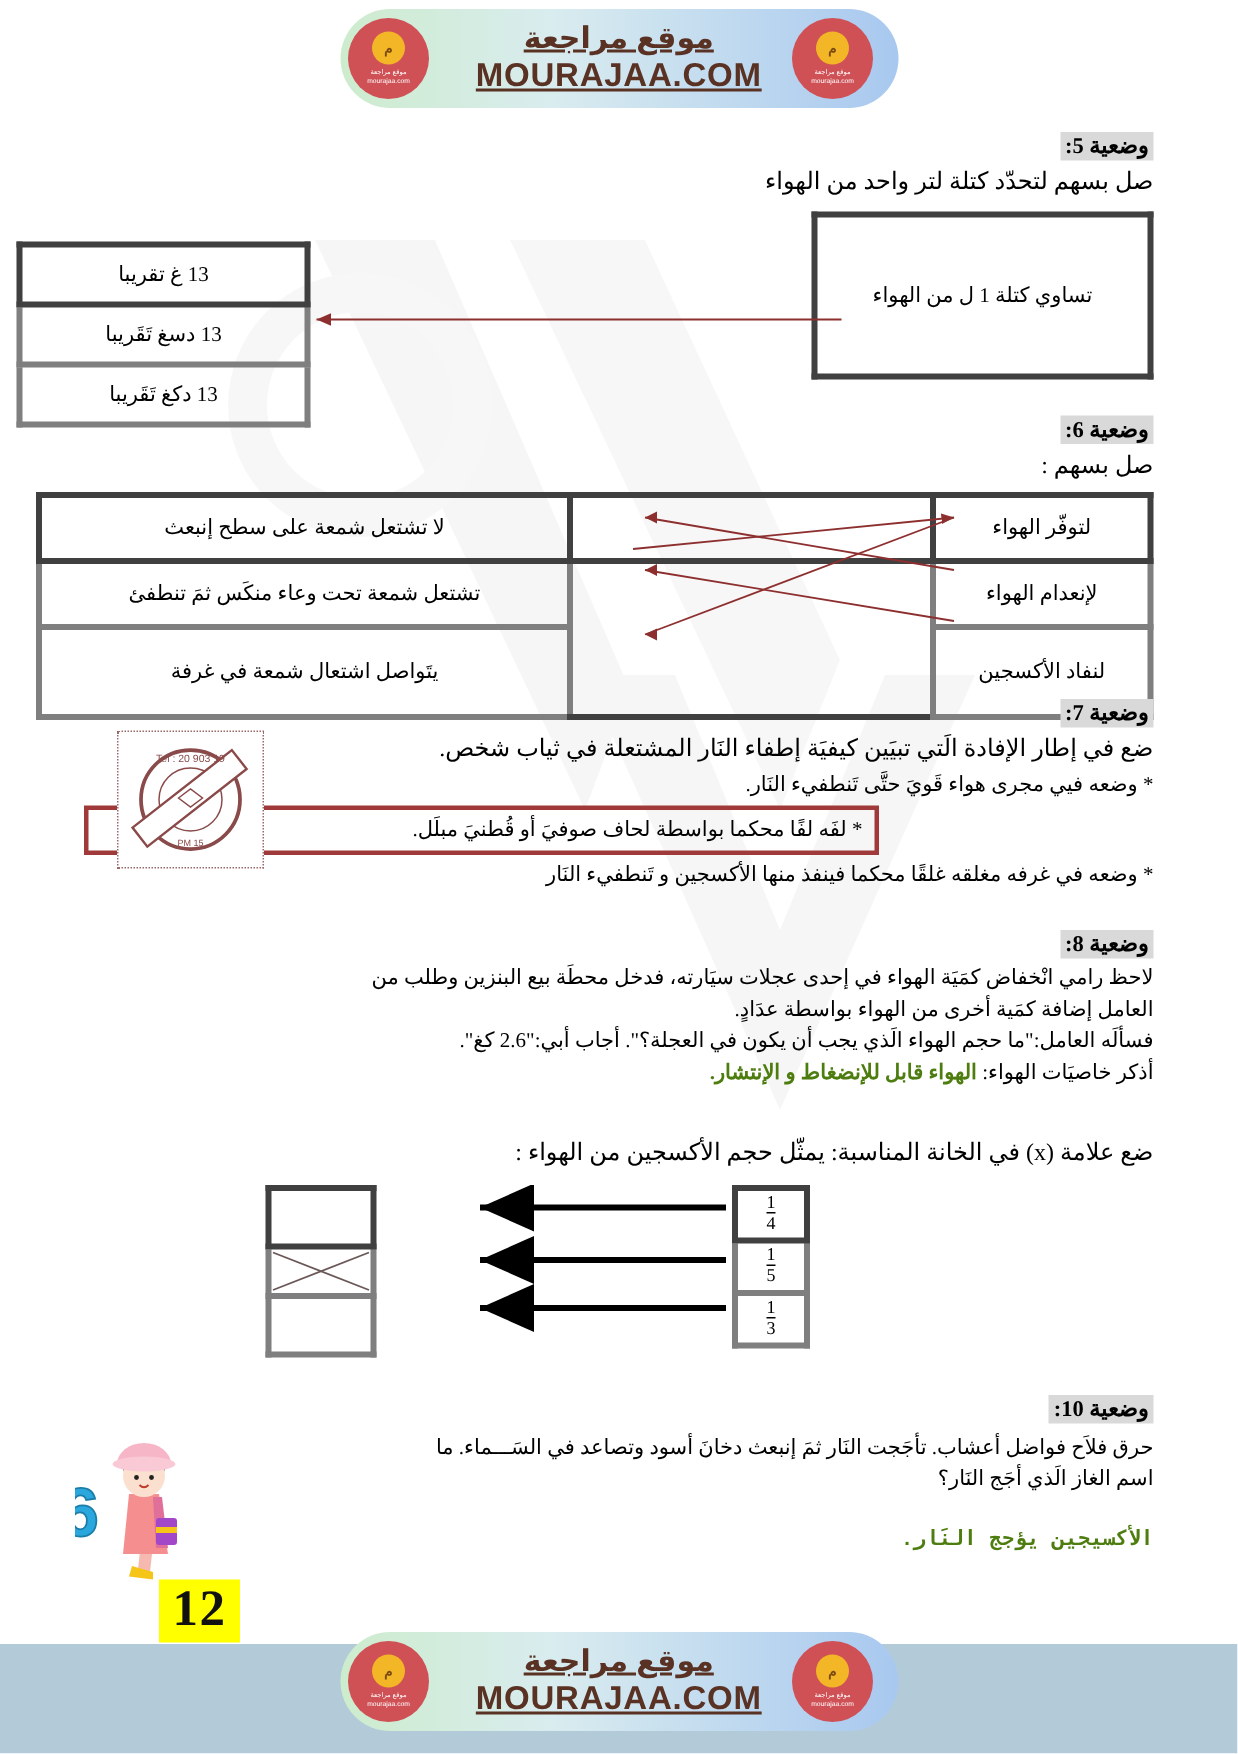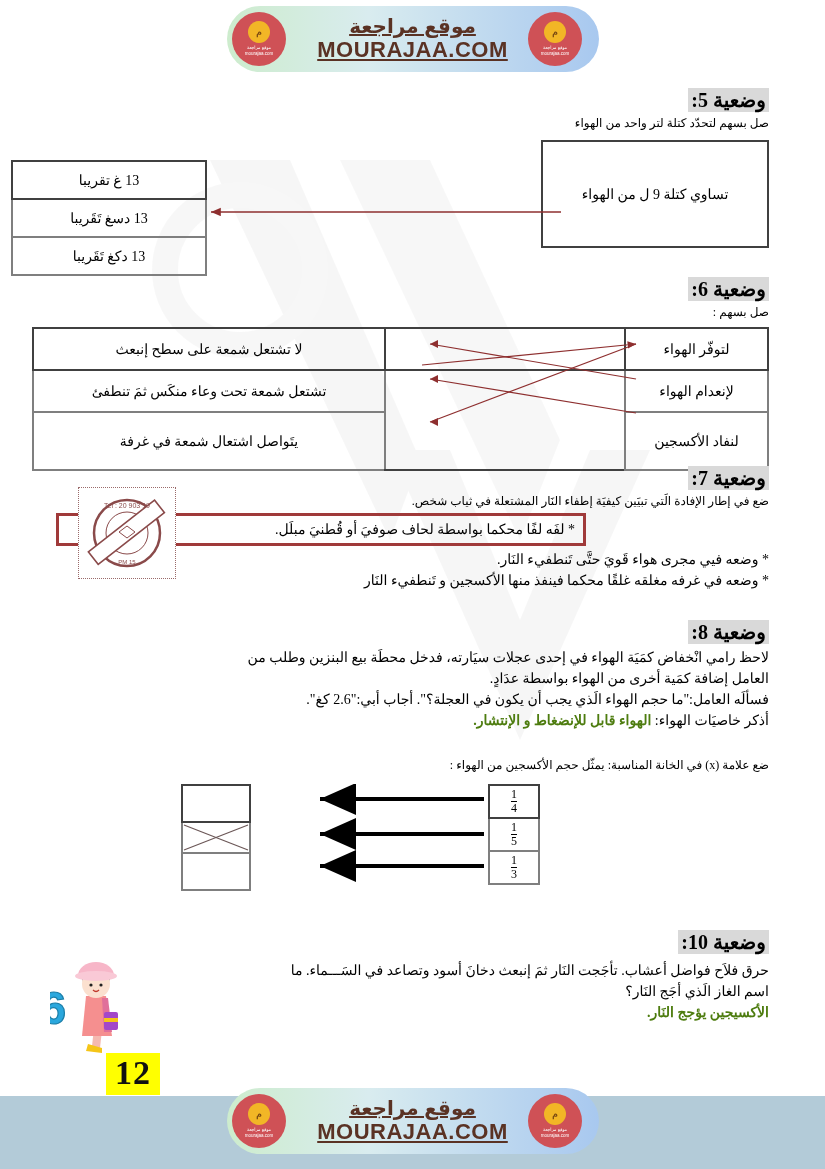--- a/index.html
+++ b/index.html
@@ -56,39 +56,39 @@
     display:flex;align-items:center;justify-content:center;
     font-size:9px;color:#7a4a12;font-weight:bold;
     font-family:"Liberation Sans",sans-serif;
   }
   .logo .sub{
     font-size:4.5px;color:#fff;margin-top:2px;text-align:center;line-height:1.25;
     font-family:"Liberation Sans",sans-serif;
   }
 
   .heading{
-    font-size:20px;font-weight:bold;color:#000;
+    font-size:15px;font-weight:bold;color:#000;
     background:#d9d9d9;display:inline-block;padding:0 3px;
     font-family:"Liberation Serif",serif;
   }
   .heading-row{text-align:right;padding-left:0;padding-right:0;margin:0;}
   .prompt{
-    font-size:12px;color:#000;text-align:right;margin:3px 0 0 0;line-height:1.45;
+    font-size:16px;color:#000;text-align:right;margin:3px 0 0 0;line-height:1.45;
   }
   .body-txt{
     font-size:14px;color:#000;text-align:right;line-height:1.5;
   }
   .red{color:#4d7c0f;font-weight:bold;}
 
   .sec{position:absolute;right:56px;width:713px;}
 
   
   table.bx{border-collapse:collapse;background:transparent;}
   table.bx td{
-    border:2px solid #404040;padding:3px 8px;
+    border:4px solid #404040;padding:3px 8px;
     font-size:14px;text-align:center;color:#000;white-space:nowrap;
   }
   table.bx td.thin{border-color:#7f7f7f;}
 
   .arrow-svg{position:absolute;pointer-events:none;}
 
   
   .stamp{
     position:absolute;width:98px;height:92px;
     border:1px dotted #9a6a6a;box-sizing:border-box;background:#fff;
@@ -153,21 +153,21 @@
         </tr>
         <tr>
           <td class="thin" style="height:30px;text-align:center;">13 دكغ تَقَريبا</td>
         </tr>
       </tbody>
         </table>
 
       <table class="bx" style="position:absolute;right:0px;top:0px;width:228px;">
         <tbody>
             <tr>
-          <td style="height:98px;">تساوي كتلة 9 ل من الهواء</td>
+          <td style="height:98px;">تساوي كتلة 1 ل من الهواء</td>
         </tr>
       </tbody>
         </table>
 
       <svg class="arrow-svg" style="right:196px;top:60px;width:370px;height:24px;" viewBox="0 0 370 24">
         <defs>
           <marker id="ah-red" markerWidth="8" markerHeight="8" refX="7" refY="3" orient="auto">
             <path d="M7,3 L0,0 L0,6 Z" fill="#8e2f2f"></path>
           </marker>
         </defs>
@@ -218,22 +218,22 @@
         <path d="M8,95 L16,91 L16,99 Z" fill="#8e2f2f"></path>
       </svg>
     </div>
   </div>
 
   <div class="sec" style="top:466px;">
     <div class="heading-row">
       <span class="heading">وضعية 7:</span>
     </div>
     <div class="prompt">ضع في إطار الإفادة الَتي تبيَين كيفيَة إطفاء النَار المشتعلة في ثياب شخص.</div>
+    <div class="body-txt" style="margin-top:2px;">* وضعه فيي مجرى هواء قَويَ حتَّى تَنطفيء النَار.</div>
     <div class="body-txt" style="border:3px solid #a03a3a;padding:3px 8px;margin:3px 0 3px 0;width:530px;margin-right:auto;margin-left:0;box-sizing:border-box;">* لفَه لفًا محكما بواسطة لحاف صوفيَ أو قُطنيَ مبلَل.</div>
-    <div class="body-txt" style="margin-top:2px;">* وضعه فيي مجرى هواء قَويَ حتَّى تَنطفيء النَار.</div>
     <div class="body-txt">* وضعه في غرفه مغلقه غلقًا محكما فينفذ منها الأكسجين و تَنطفيء النَار</div>
   </div>
 
   <div class="stamp" style="left:78px;top:487px;">
     <svg width="96" height="90" viewBox="0 0 96 90">
       <circle cx="48" cy="45" r="33" fill="none" stroke="#8a4a4a" stroke-width="2.5"></circle>
       <circle cx="48" cy="45" r="21" fill="none" stroke="#8a4a4a" stroke-width="1"></circle>
       <g transform="rotate(-38 48 45)">
         <rect x="6" y="36" width="84" height="16" fill="#ffffff" stroke="#8a4a4a" stroke-width="1.6"></rect>
       </g>
@@ -321,21 +321,21 @@
         </table>
     </div>
   </div>
 
   <div class="sec" style="top:930px;">
     <div class="heading-row">
       <span class="heading">وضعية 10:</span>
     </div>
     <div class="body-txt" style="margin-top:6px;">حرق فلاَح فواضل أعشاب. تأجَجت النَار ثمَ إنبعث دخانَ أسود وتصاعد في السَـــماء. ما</div>
     <div class="body-txt">اسم الغاز الَذي أجَج النَار؟</div>
-    <div class="body-txt red" style="margin-top:0;">الأكسيجين يؤجج النَار.</div>
+    <div class="body-txt red" style="margin-top:20px;font-family:Liberation Mono, monospace;">الأكسيجين يؤجج النَار.</div>
   </div>
 
   <div style="position:absolute;left:50px;top:952px;width:86px;height:104px;">
     <svg width="86" height="104" viewBox="0 0 86 104">
 
       <text x="16" y="72" font-size="46" font-weight="bold" fill="#2aa7dd" font-family="'Liberation Sans',sans-serif" stroke="#1b7ea8" stroke-width="1.2">6</text>
 
       <path d="M44 76 L42 94 L50 96 L52 78 Z" fill="#f5b9b0"></path>
       <path d="M38 92 L52 96 L52 101 L36 99 Z" fill="#f5c518"></path>
 

